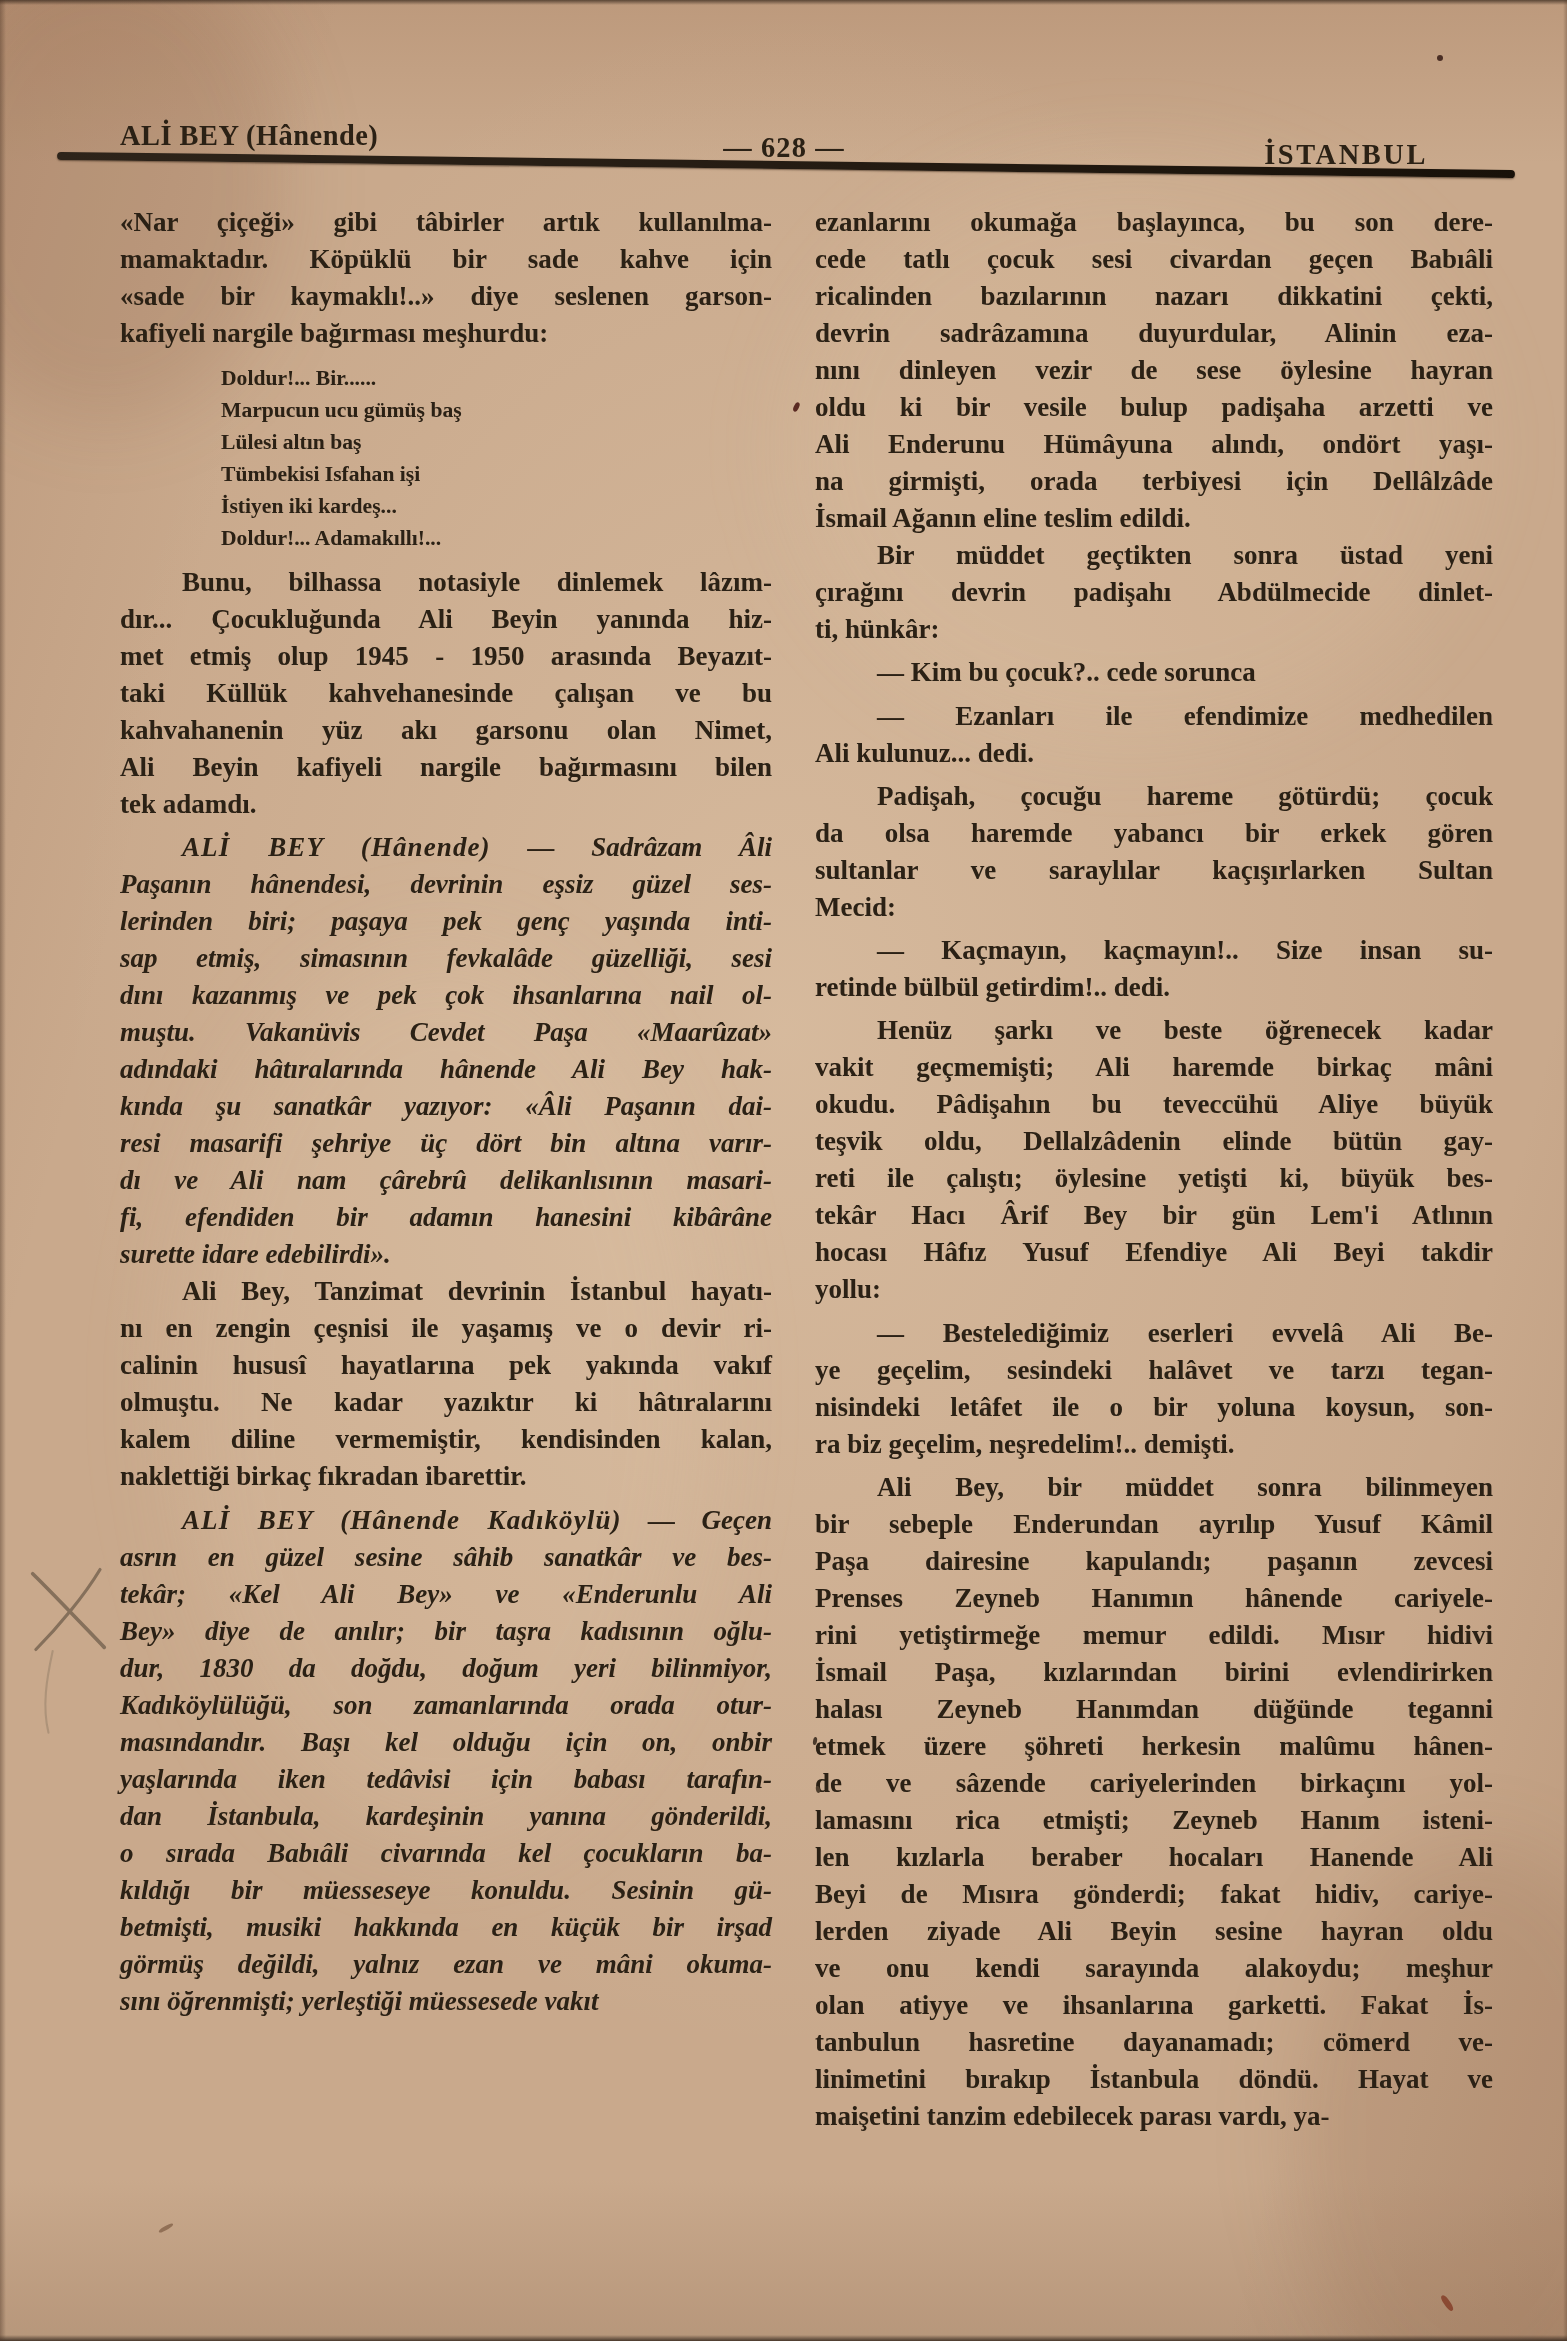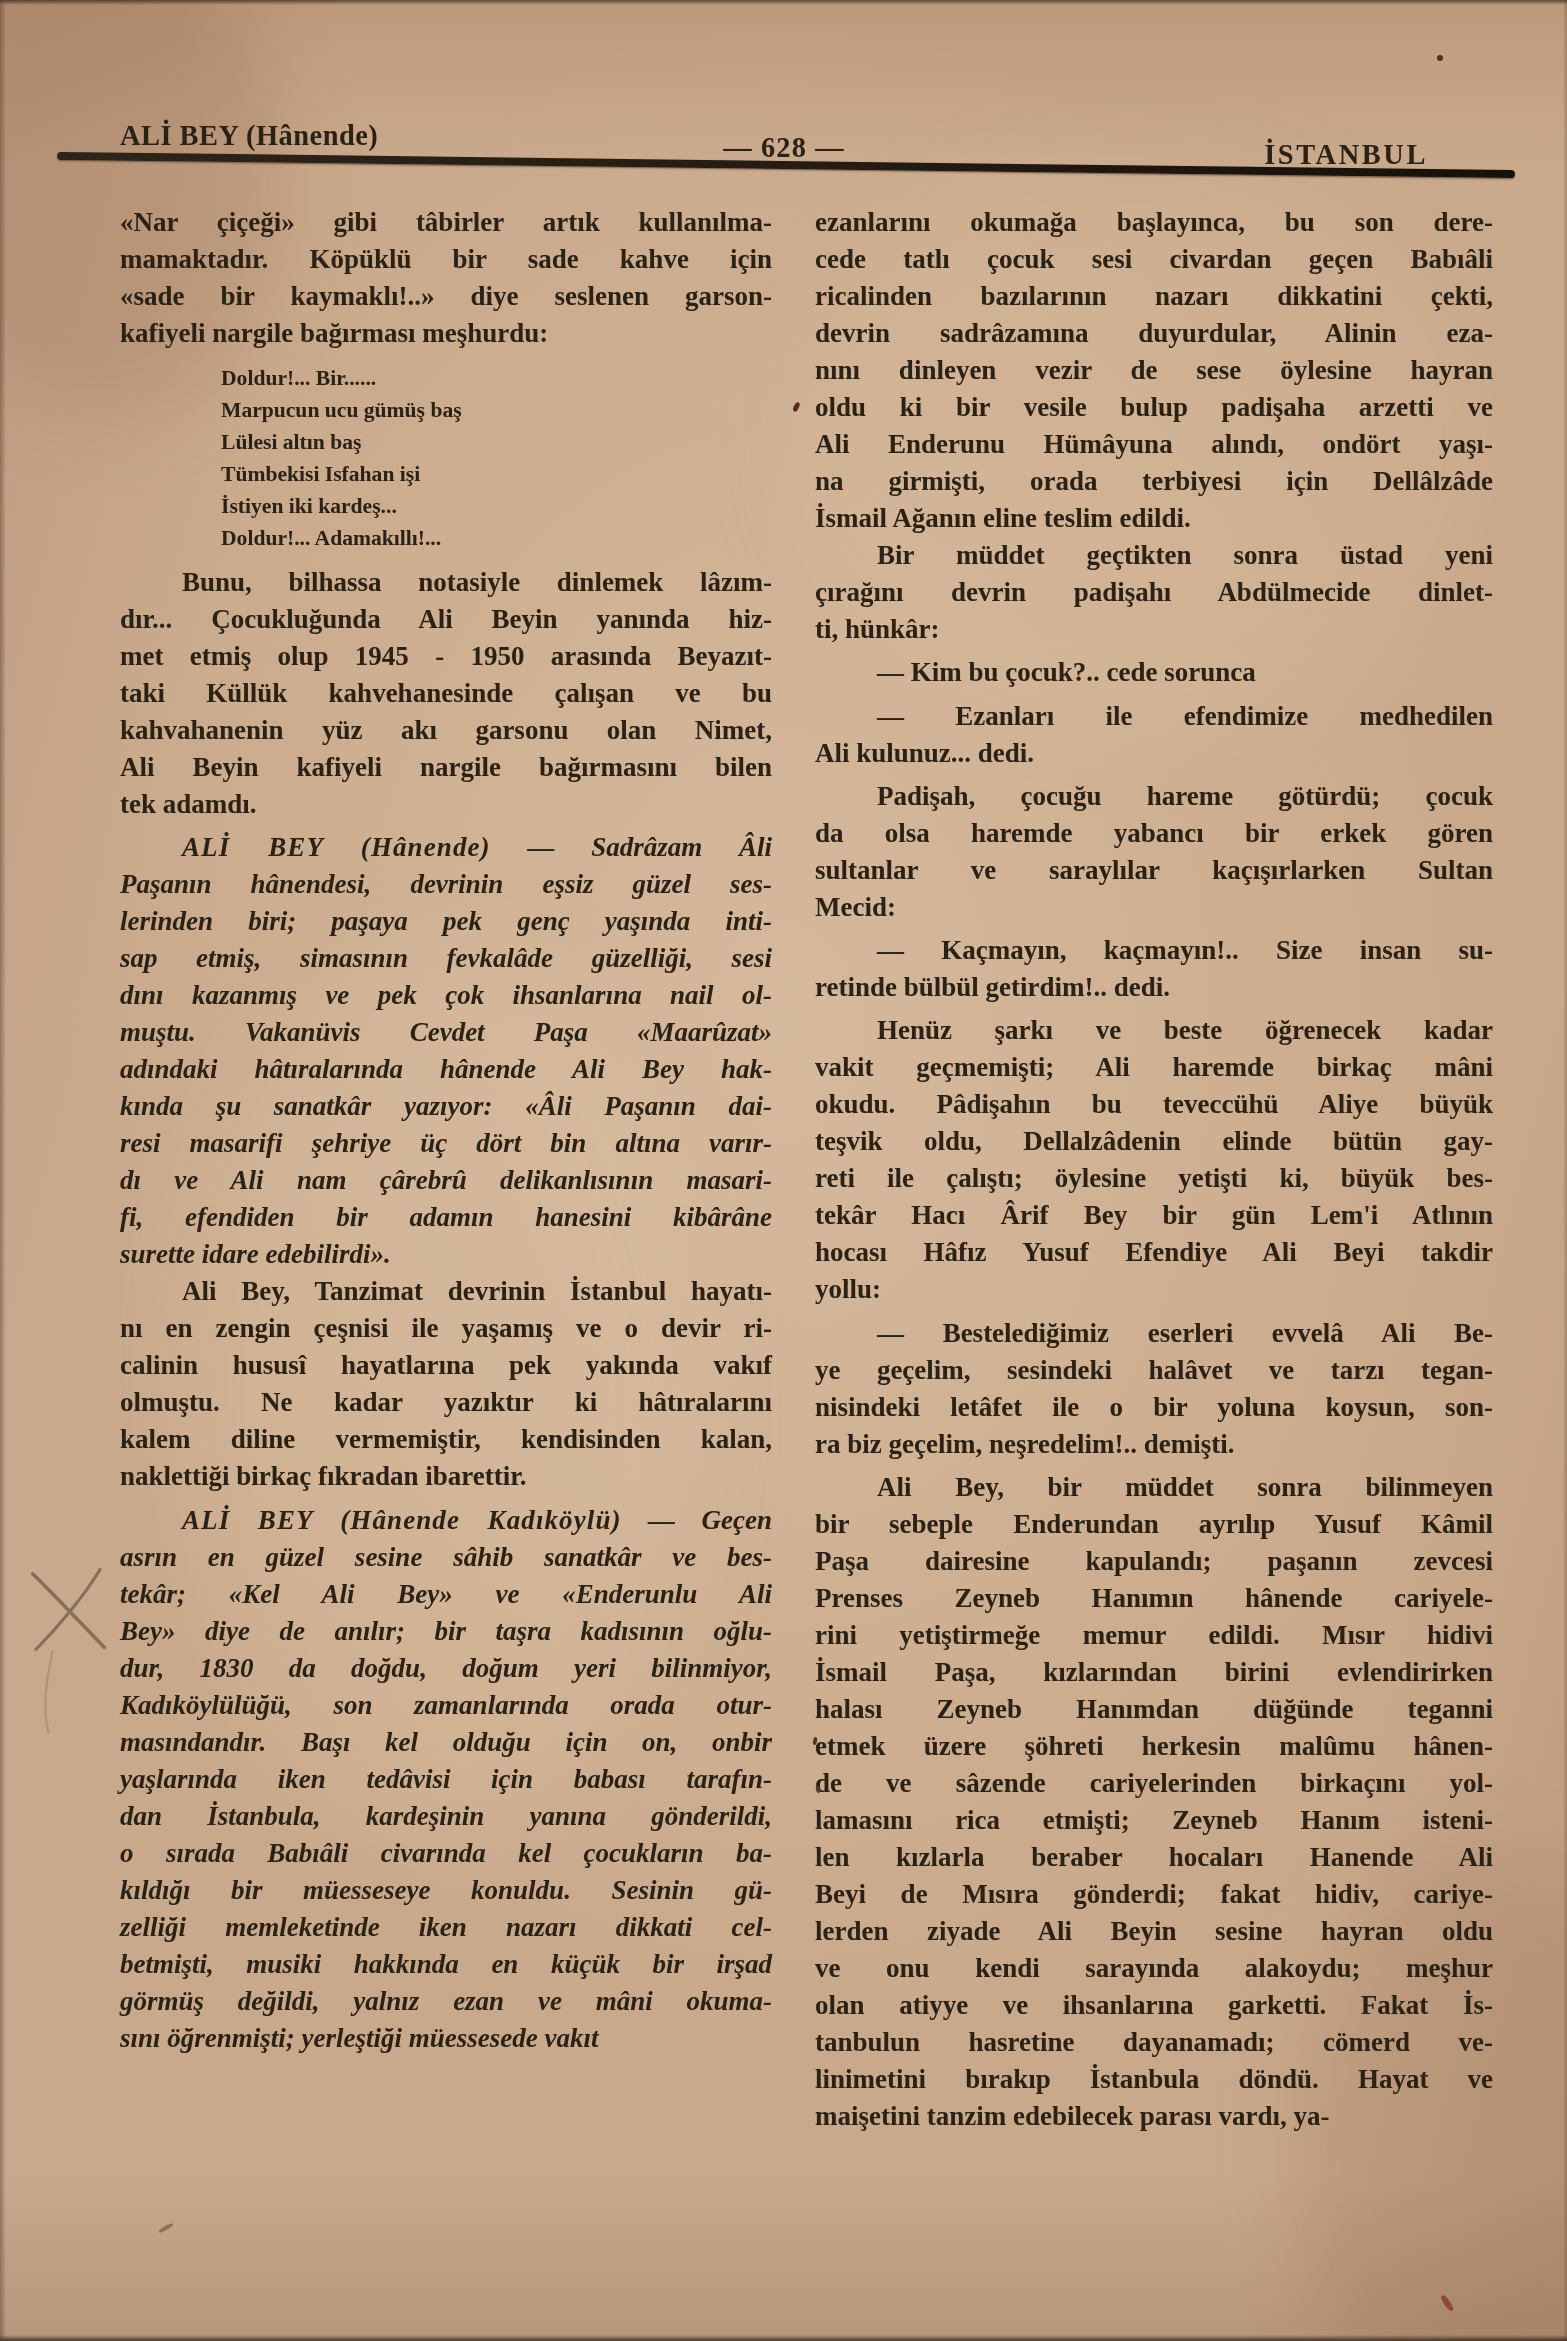--- a/index.html
+++ b/index.html
@@ -130,21 +130,20 @@
         <div class="line">asrın en güzel sesine sâhib sanatkâr ve bes-</div>
         <div class="line">tekâr; «Kel Ali Bey» ve «Enderunlu Ali</div>
         <div class="line">Bey» diye de anılır; bir taşra kadısının oğlu-</div>
         <div class="line">dur, 1830 da doğdu, doğum yeri bilinmiyor,</div>
         <div class="line">Kadıköylülüğü, son zamanlarında orada otur-</div>
         <div class="line">masındandır. Başı kel olduğu için on, onbir</div>
         <div class="line">yaşlarında iken tedâvisi için babası tarafın-</div>
         <div class="line">dan İstanbula, kardeşinin yanına gönderildi,</div>
         <div class="line">o sırada Babıâli civarında kel çocukların ba-</div>
         <div class="line">kıldığı bir müesseseye konuldu. Sesinin gü-</div>
-        <div class="line">zelliği memleketinde iken nazarı dikkati cel-</div>
         <div class="line">betmişti, musiki hakkında en küçük bir irşad</div>
         <div class="line">görmüş değildi, yalnız ezan ve mâni okuma-</div>
         <div class="line last">sını öğrenmişti; yerleştiği müessesede vakıt</div>
       </div>
     </div>
   <div class="col col-right">
       <div class="block continuation">
         <div class="line">ezanlarını okumağa başlayınca, bu son dere-</div>
         <div class="line">cede tatlı çocuk sesi civardan geçen Babıâli</div>
         <div class="line">ricalinden bazılarının nazarı dikkatini çekti,</div>

